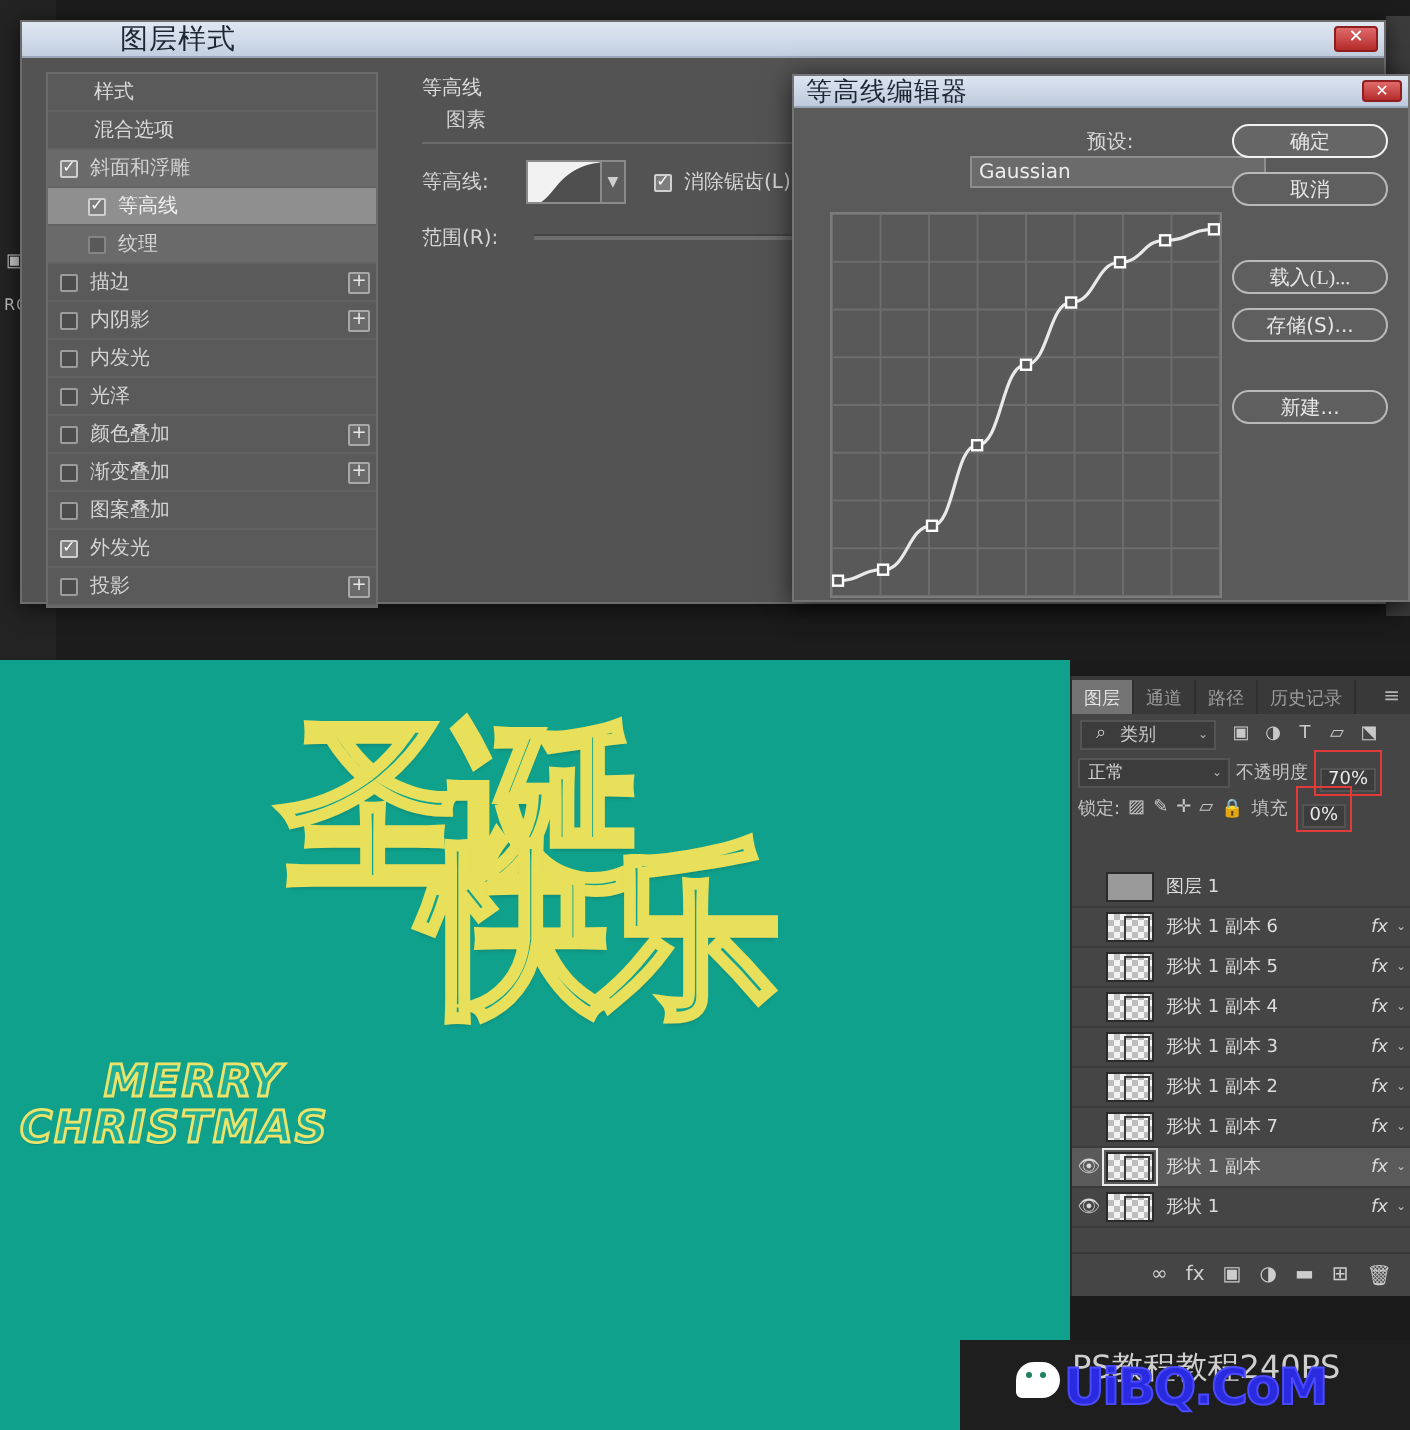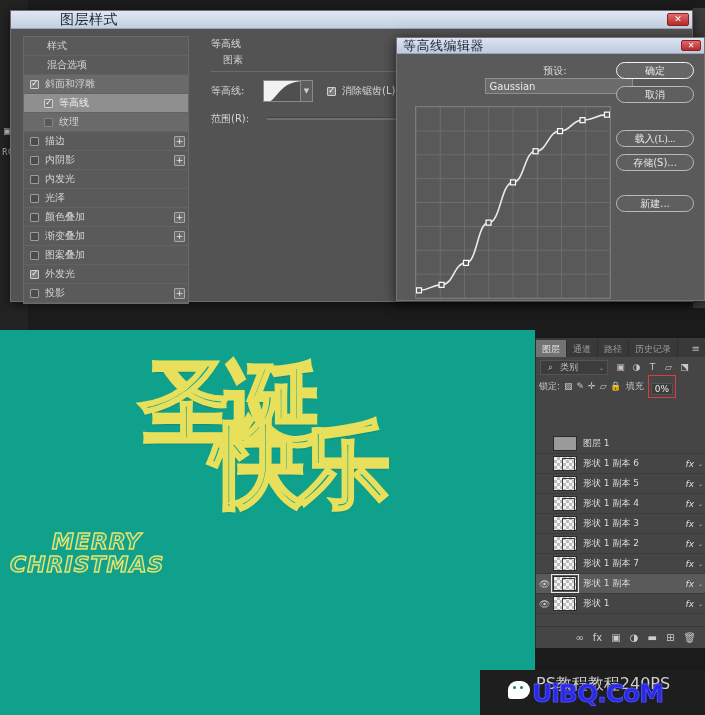--- a/index.html
+++ b/index.html
@@ -476,20 +476,30 @@
       </div>
       <div id="filter-icons" style="display:flex;gap:3px;margin-left:3px;">
           <span class="fico">▣</span>
           <span class="fico">◑</span>
           <span class="fico">T</span>
           <span class="fico">▱</span>
           <span class="fico">⬔</span>
         </div>
     </div>
 
+    <div class="lp-blend">
+      <div class="lp-blend-sel">
+        <span>正常</span>
+        <span class="caret">⌄</span>
+      </div>
+      <span class="lp-small-lbl">不透明度</span>
+      <span class="hilite-box">
+        <span class="val-box">70%</span>
+      </span>
+    </div>
 
     <div class="lp-lock">
       <span class="lp-small-lbl">锁定:</span>
       <span id="lock-icons" style="display:flex;gap:4px;">
           <span class="lock-ico">▨</span>
           <span class="lock-ico">✎</span>
           <span class="lock-ico">✛</span>
           <span class="lock-ico">▱</span>
           <span class="lock-ico">🔒</span>
         </span>

